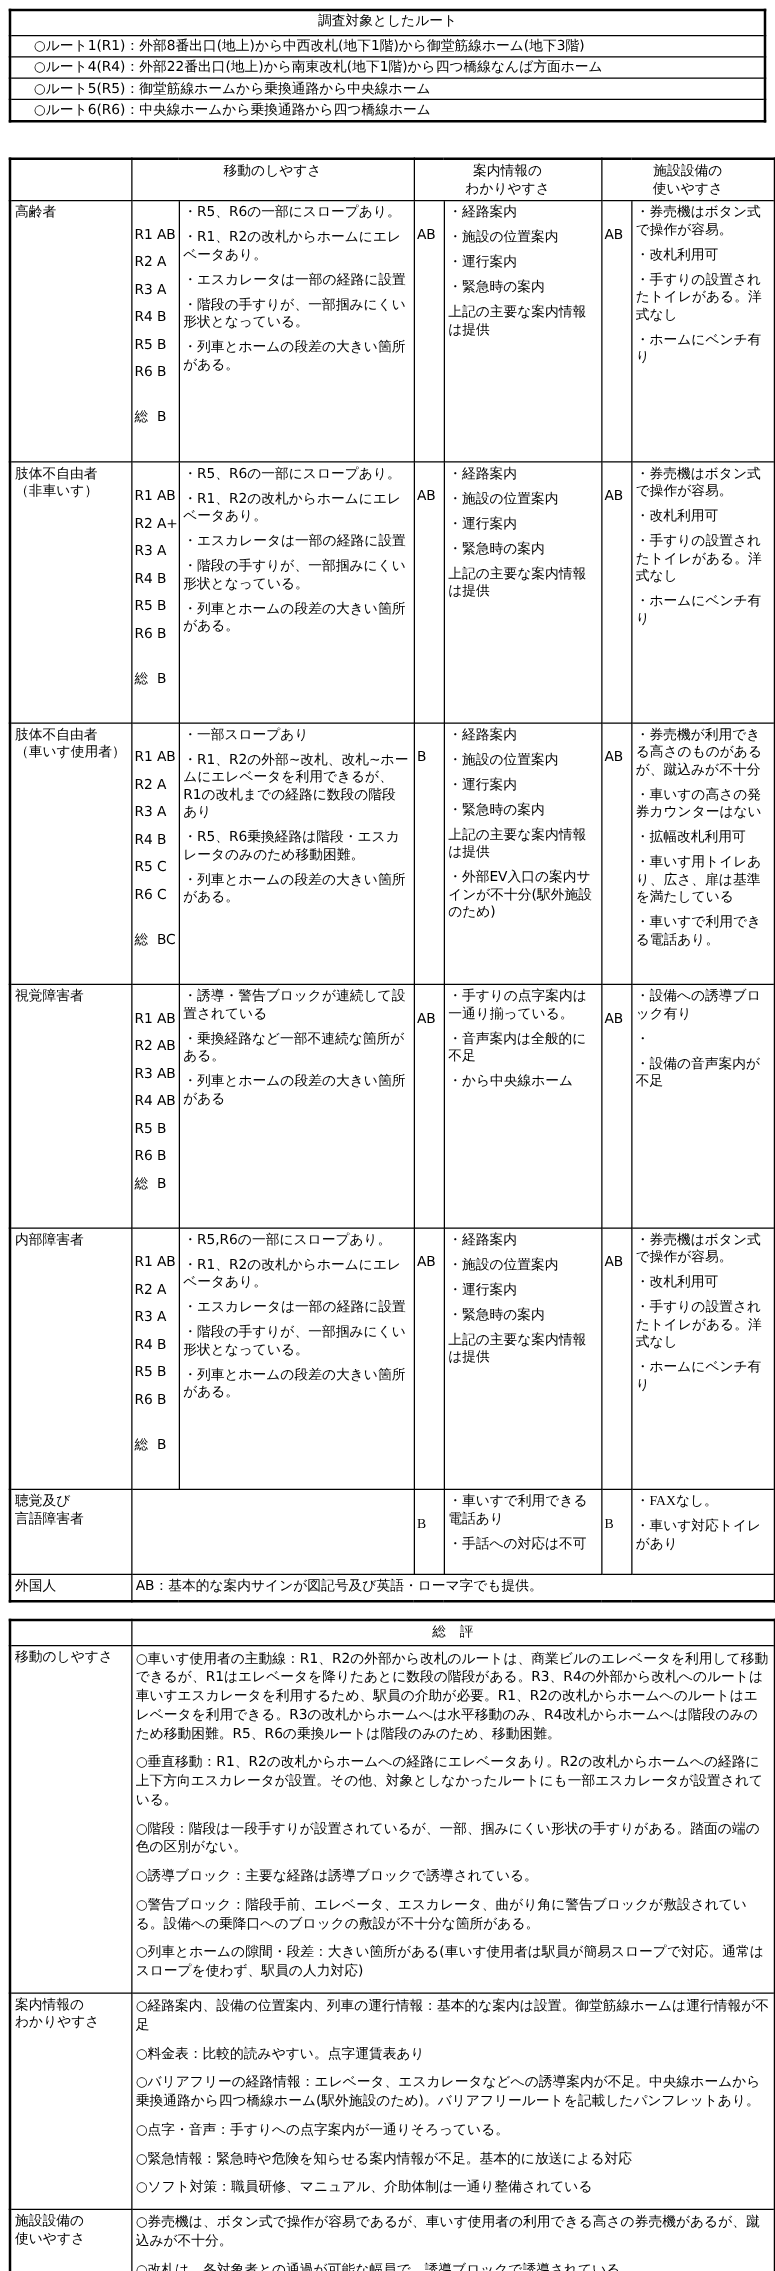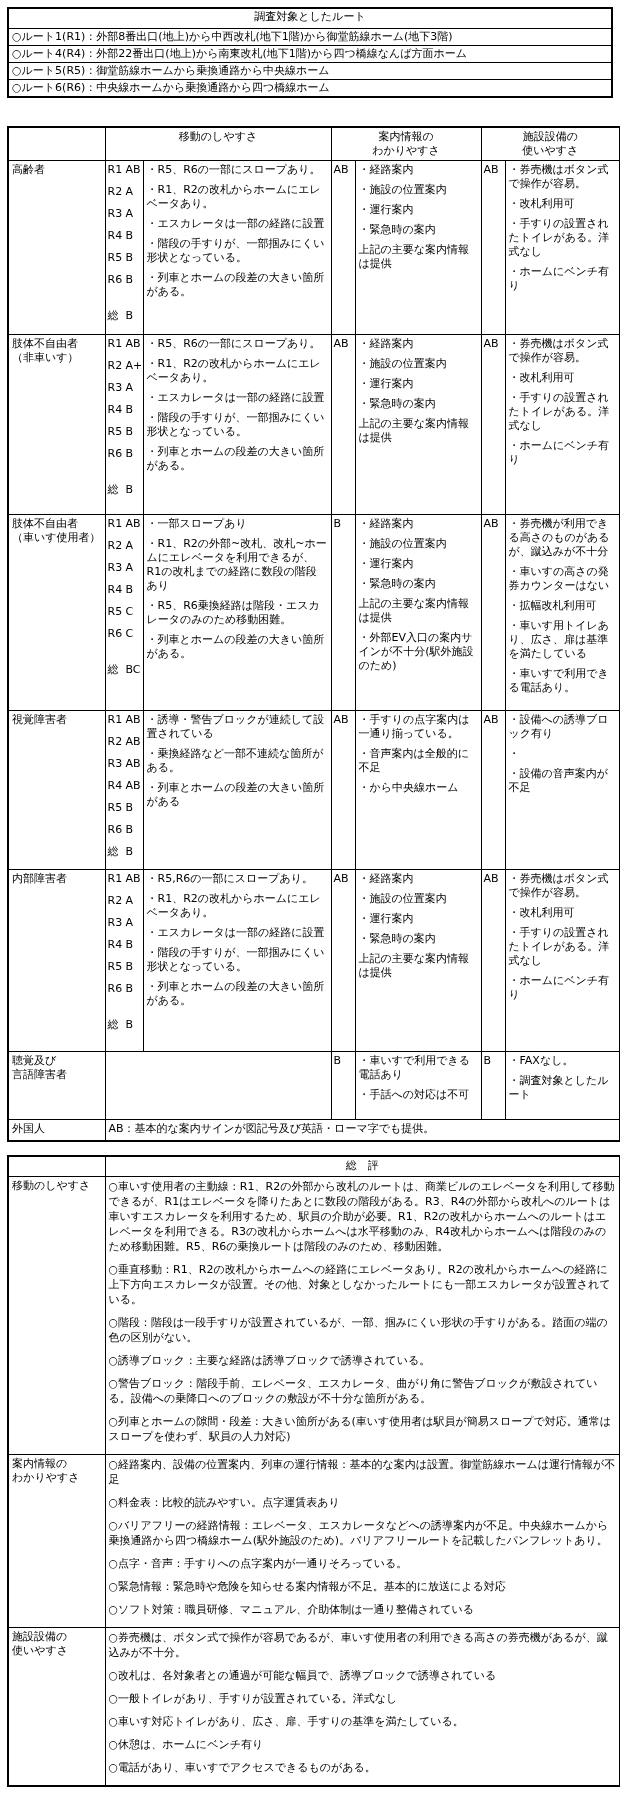--- a/index.html
+++ b/index.html
@@ -25,38 +25,38 @@
     font-weight: normal;
     text-align: left;
     overflow: hidden;
   }
   .center { text-align: center; }
   .pre { white-space: pre-line; }
   .section-gap-lg { height: 28px; }
   .section-gap-md { height: 13px; }
 
   
-  .routes-table td { padding: 1px 3px; height: 17px; }
+  .routes-table td { padding: 1px 18px; height: 17px; }
   .routes-table .title-row td { height: 20px; }
 
   
   .eval-table th { padding: 2px 2px; height: 34px; }
-  .rating-cell { padding: 2px 2px; }
+  .rating-cell { padding: 20px 2px; }
   .rating-line { display: flex; margin-bottom: 8px; }
   .rating-code { width: 18px; flex: none; }
   .total-line { margin-top: 22px; }
   .row-3 .total-line { margin-top: 2px; }
   .note-p { margin: 0 0 6px 0; }
   .summary-cell .note-p { margin: 0 0 8px 0; line-height: 15px; }
   .row-0 { height: 174px; }
   .row-1 { height: 180px; }
   .row-2 { height: 196px; }
   .row-3 { height: 120px; }
   .row-4 { height: 182px; }
-  .row-5 { height: 68px; }
+  .row-5 { height: 68px; font-family: Liberation Serif, serif; }
   .row-6, .row-7 { height: 21px; }
 
   
   .summary-table .header-row td { height: 21px; }
   .srow-0 { height: 252px; }
   .srow-1 { height: 163px; }
   .srow-2 { height: 138px; }
 </style>
 </head>
 <body>
@@ -406,21 +406,21 @@
           </td>
           <td class="notes-cell">
             <div class="note-p">・車いすで利用できる電話あり</div>
             <div class="note-p">・手話への対応は不可</div>
           </td>
           <td class="rating-cell">
             <div>B</div>
           </td>
           <td class="notes-cell">
             <div class="note-p">・FAXなし。</div>
-            <div class="note-p">・調査対象としたルート</div>
+            <div class="note-p">・車いす対応トイレがあり</div>
           </td>
         </tr>
         <tr class="eval-row row-7">
           <td class="label-cell pre">外国人</td>
           <td class="fullwidth-cell" colspan="6">AB：基本的な案内サインが図記号及び英語・ローマ字でも提供。</td>
         </tr>
       </tbody>
   </table>
 
   <div class="section-gap-md"></div>

